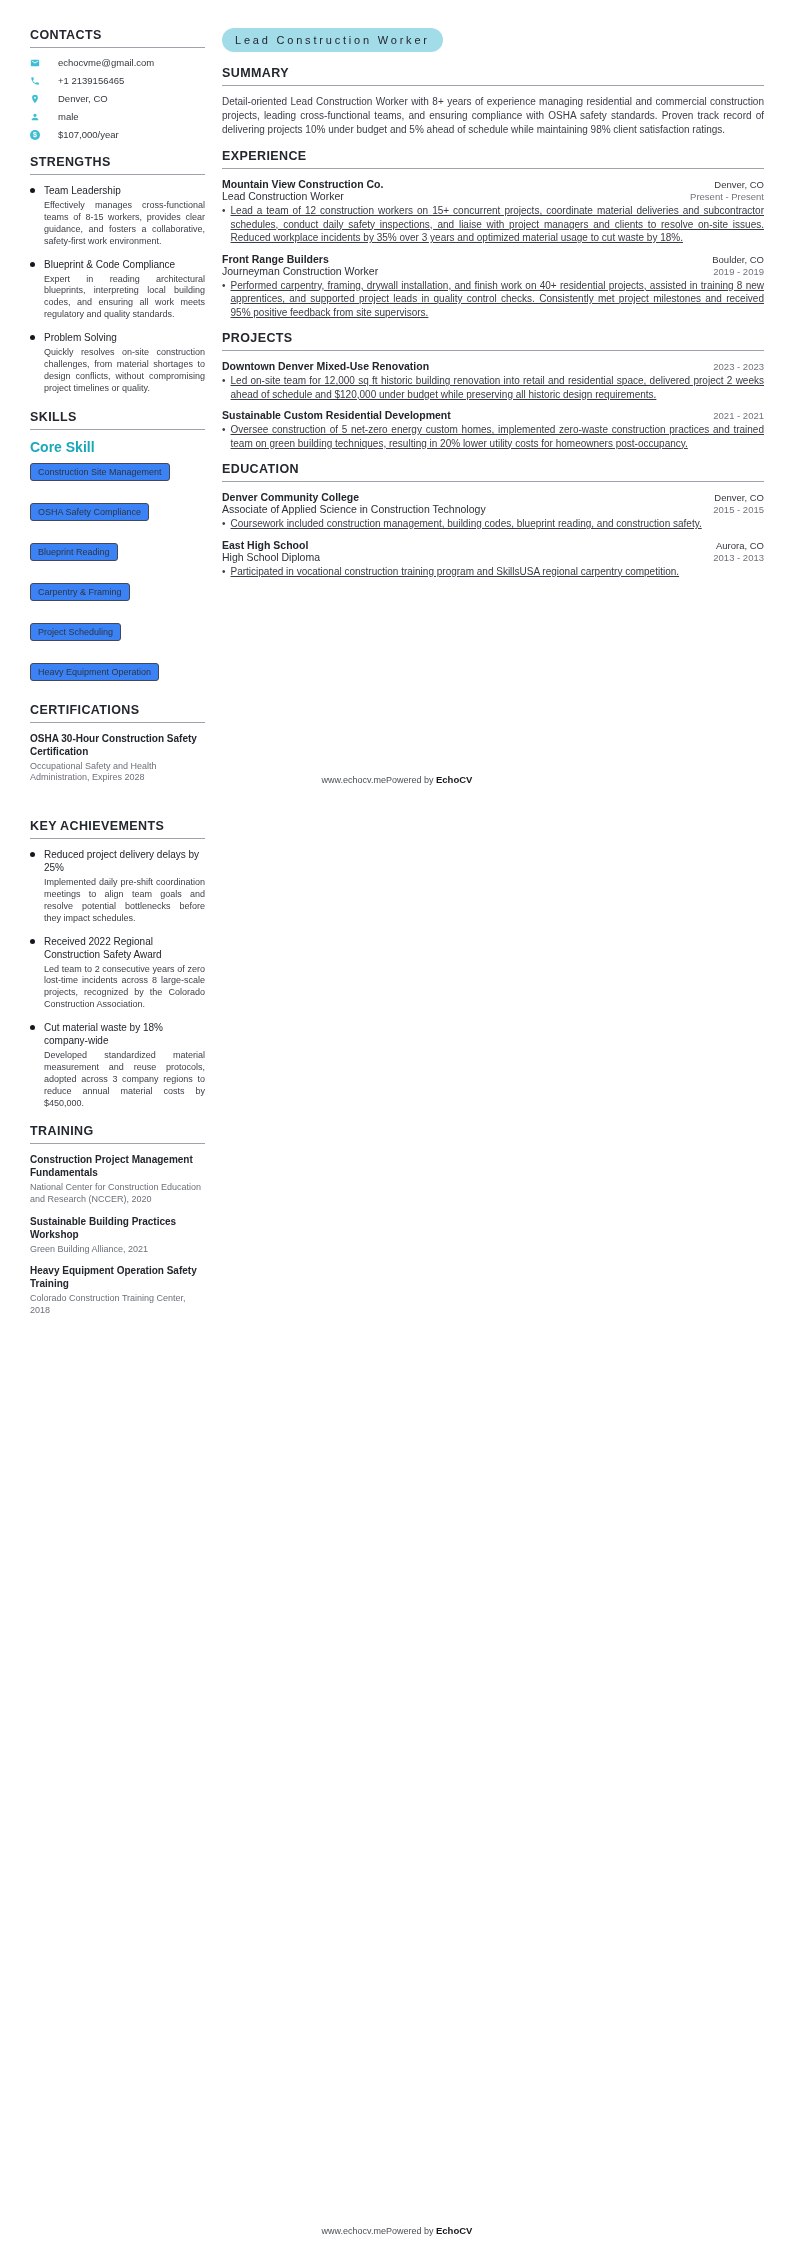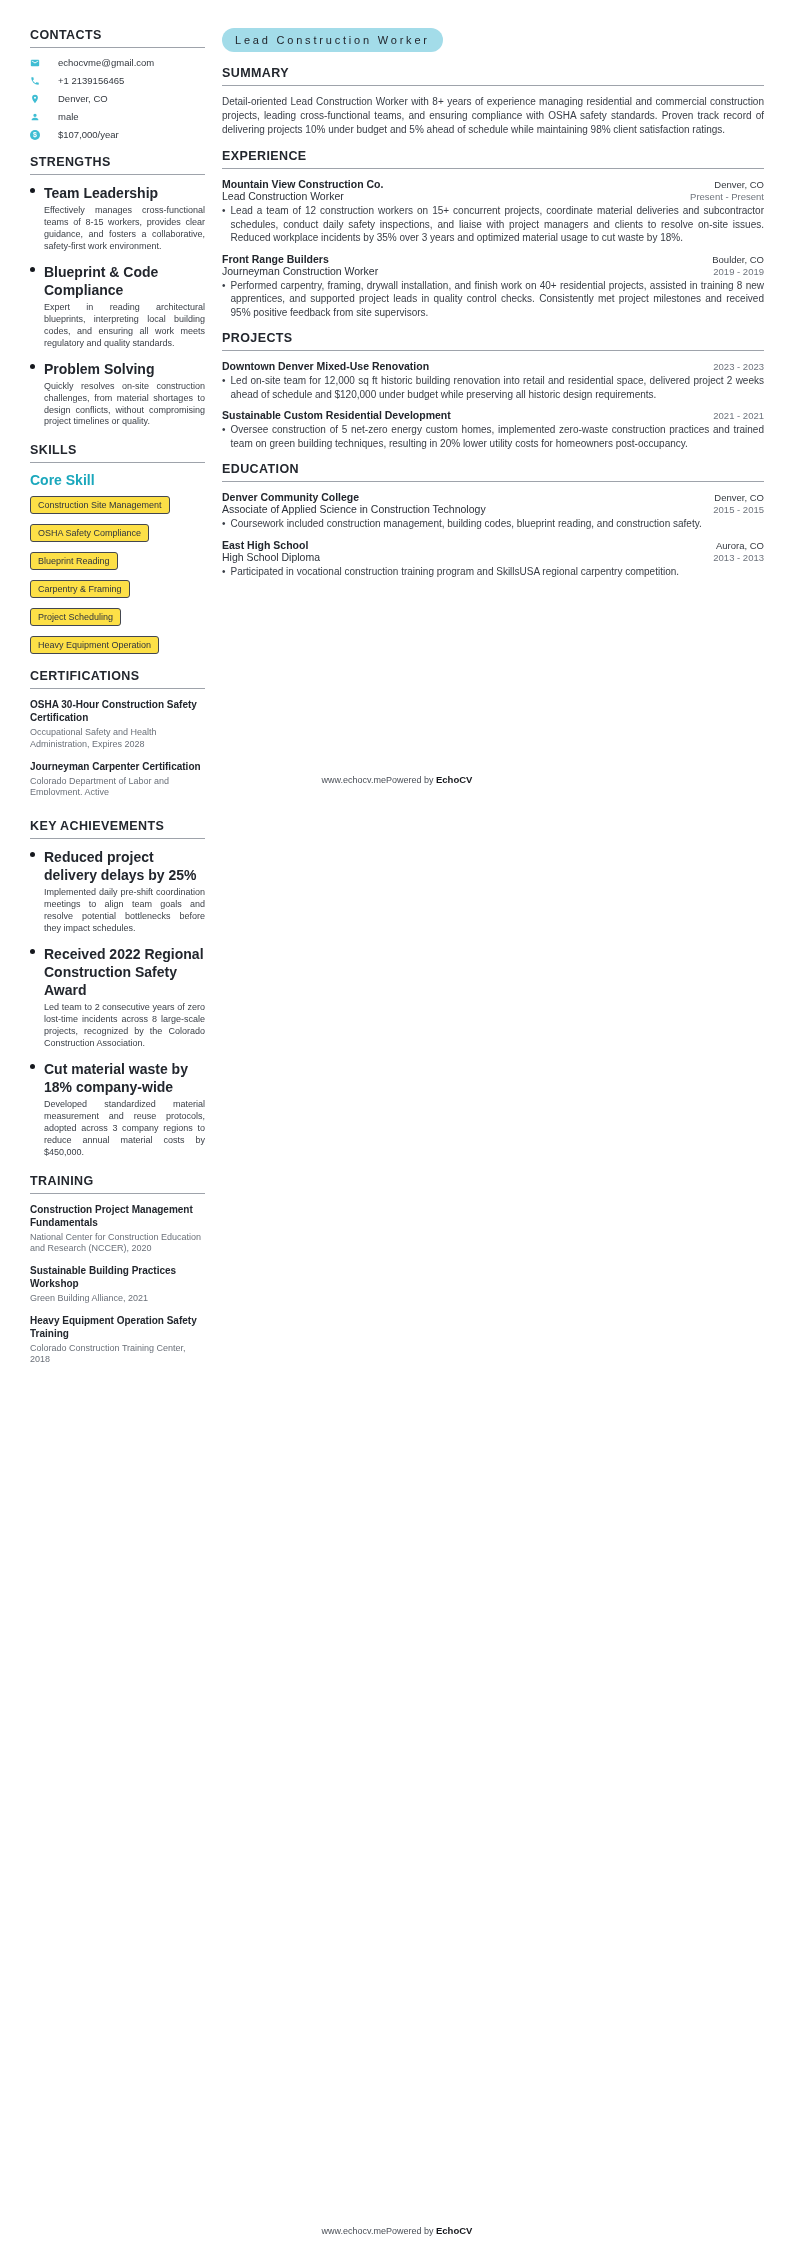--- a/index.html
+++ b/index.html
@@ -22,27 +22,27 @@
   
   .contact { display:flex; align-items:center; gap:18px; margin-bottom:7px; font-size:9.5px; color:#33383f; }
   .cicon { width:10px; height:10px; flex:0 0 10px; display:flex; align-items:center; justify-content:center; }
   .cicon svg { width:10px; height:10px; display:block; }
   .dollar-badge { width:10px; height:10px; border-radius:50%; background:#3fbdd3; color:#fff;
                   font-size:7px; font-weight:bold; display:flex; align-items:center; justify-content:center; }
 
   
   .s-item { display:flex; gap:9px; margin-bottom:10px; }
   .dot { width:5px; height:5px; border-radius:50%; background:#15181e; margin-top:4px; flex-shrink:0; }
-  .s-title { font-size:14px; font-weight:bold; line-height:1.3; margin-bottom:3px; color:#22262d; }
+  .s-title { font-size:10px; font-weight:normal; line-height:1.3; margin-bottom:3px; color:#22262d; }
   .s-desc { font-size:9px; line-height:1.32; color:#3c4149; text-align:justify; }
 
   
   .core-skill { color:#1aa7bc; font-weight:bold; font-size:14px; margin-bottom:8px; }
   .chip { display:block; width:max-content; max-width:100%; border:1px solid #434750; border-radius:3px;
-          padding:3px 7px; font-size:9px; color:#30353d; margin-bottom:10px; background:#fde047; }
+          padding:3px 7px; font-size:9px; color:#30353d; margin-bottom:22px; background:#3b82f6; }
 
   
   .c-item { margin-bottom:9px; }
   .c-title { font-size:10px; font-weight:bold; line-height:1.3; color:#22262d; margin-bottom:3px; }
   .c-sub { font-size:9px; color:#6b717a; line-height:1.3; }
 
   
   .name { font-size:31px; font-weight:600; color:#1d212a; letter-spacing:0.3px; margin-bottom:9px; }
   .badge { display:inline-block; background:#a3dce9; border-radius:14px; padding:6px 13px;
            font-size:11px; letter-spacing:2.8px; color:#22262d; margin-bottom:14px; white-space:nowrap; }
@@ -50,21 +50,21 @@
   .summary-text { font-size:10px; line-height:1.4; text-align:justify; color:#383d46; }
 
   .entry { margin-bottom:8px; }
   .row { display:flex; justify-content:space-between; align-items:baseline; gap:0; }
   .r-main { font-weight:bold; font-size:10.5px; color:#22262d; }
   .r-side { font-size:9.5px; color:#33383f; white-space:nowrap; }
   .r-role { font-size:10.5px; color:#2b3039; }
   .r-dates { font-size:9.5px; color:#6e747d; white-space:nowrap; }
   .b { display:flex; gap:5px; margin-top:2px; }
   .bm { font-size:10px; line-height:1.35; color:#383d45; }
-  .b p { flex:1; font-size:10px; line-height:1.35; text-align:justify; color:#383d45; }
+  .b p { flex:1; font-size:10px; line-height:1.35; text-align:justify; color:#383d45;text-decoration:underline; }
 
   .page-footer { position:absolute; left:30px; right:30px; bottom:10px;
                  display:flex; justify-content:center; align-items:baseline; font-size:9px; color:#4a4f57; }
   .powered-brand { font-weight:bold; color:#16181d; font-size:9.5px; }
 </style>
 </head>
 <body>
 
 <div class="doc">
 

